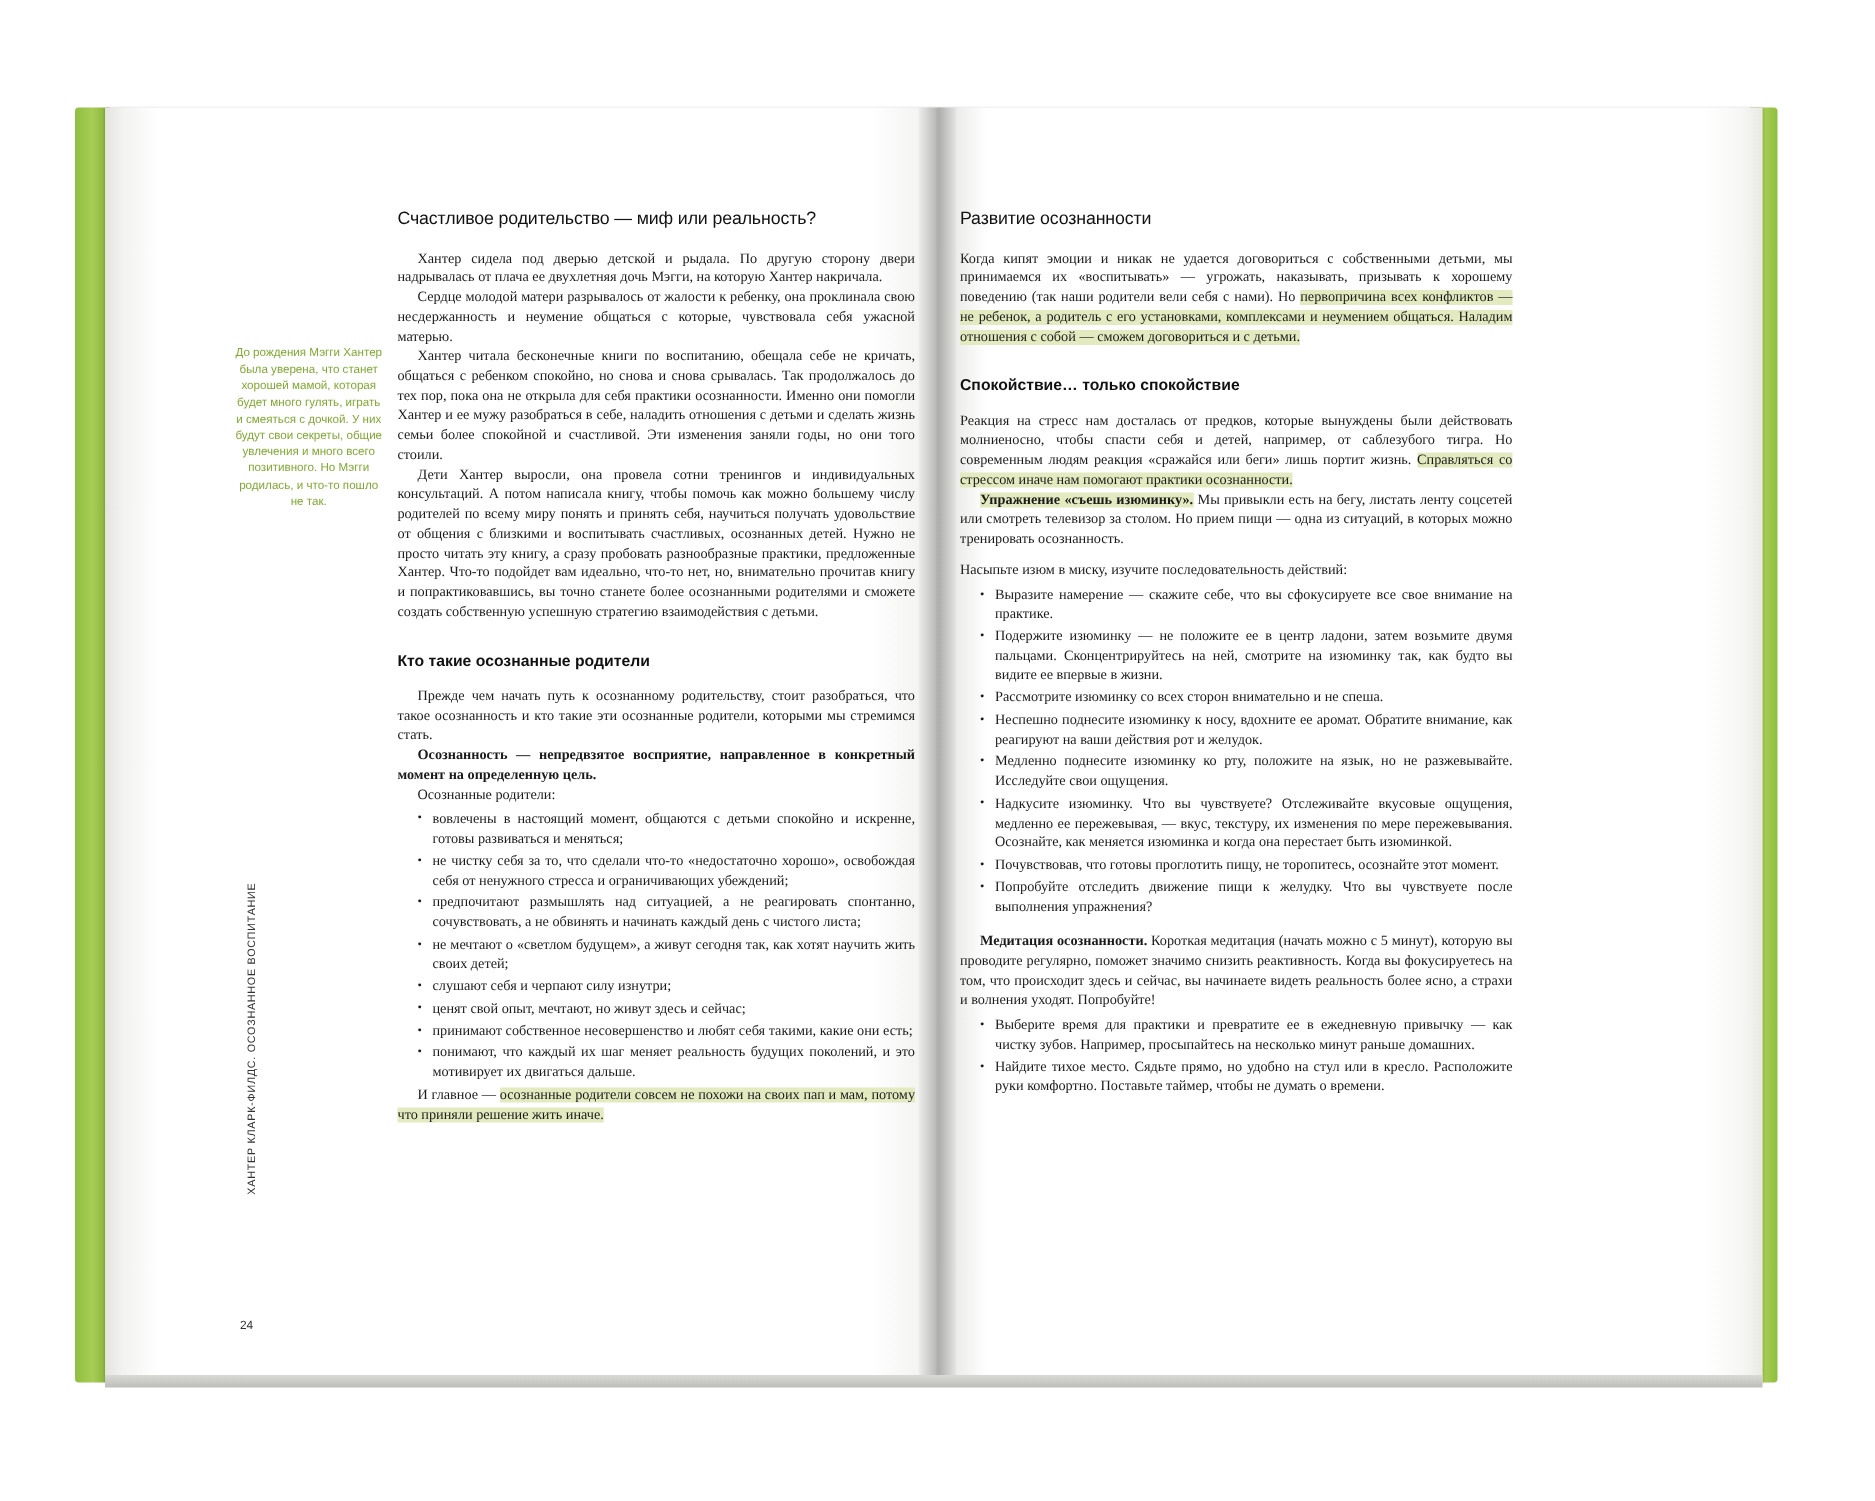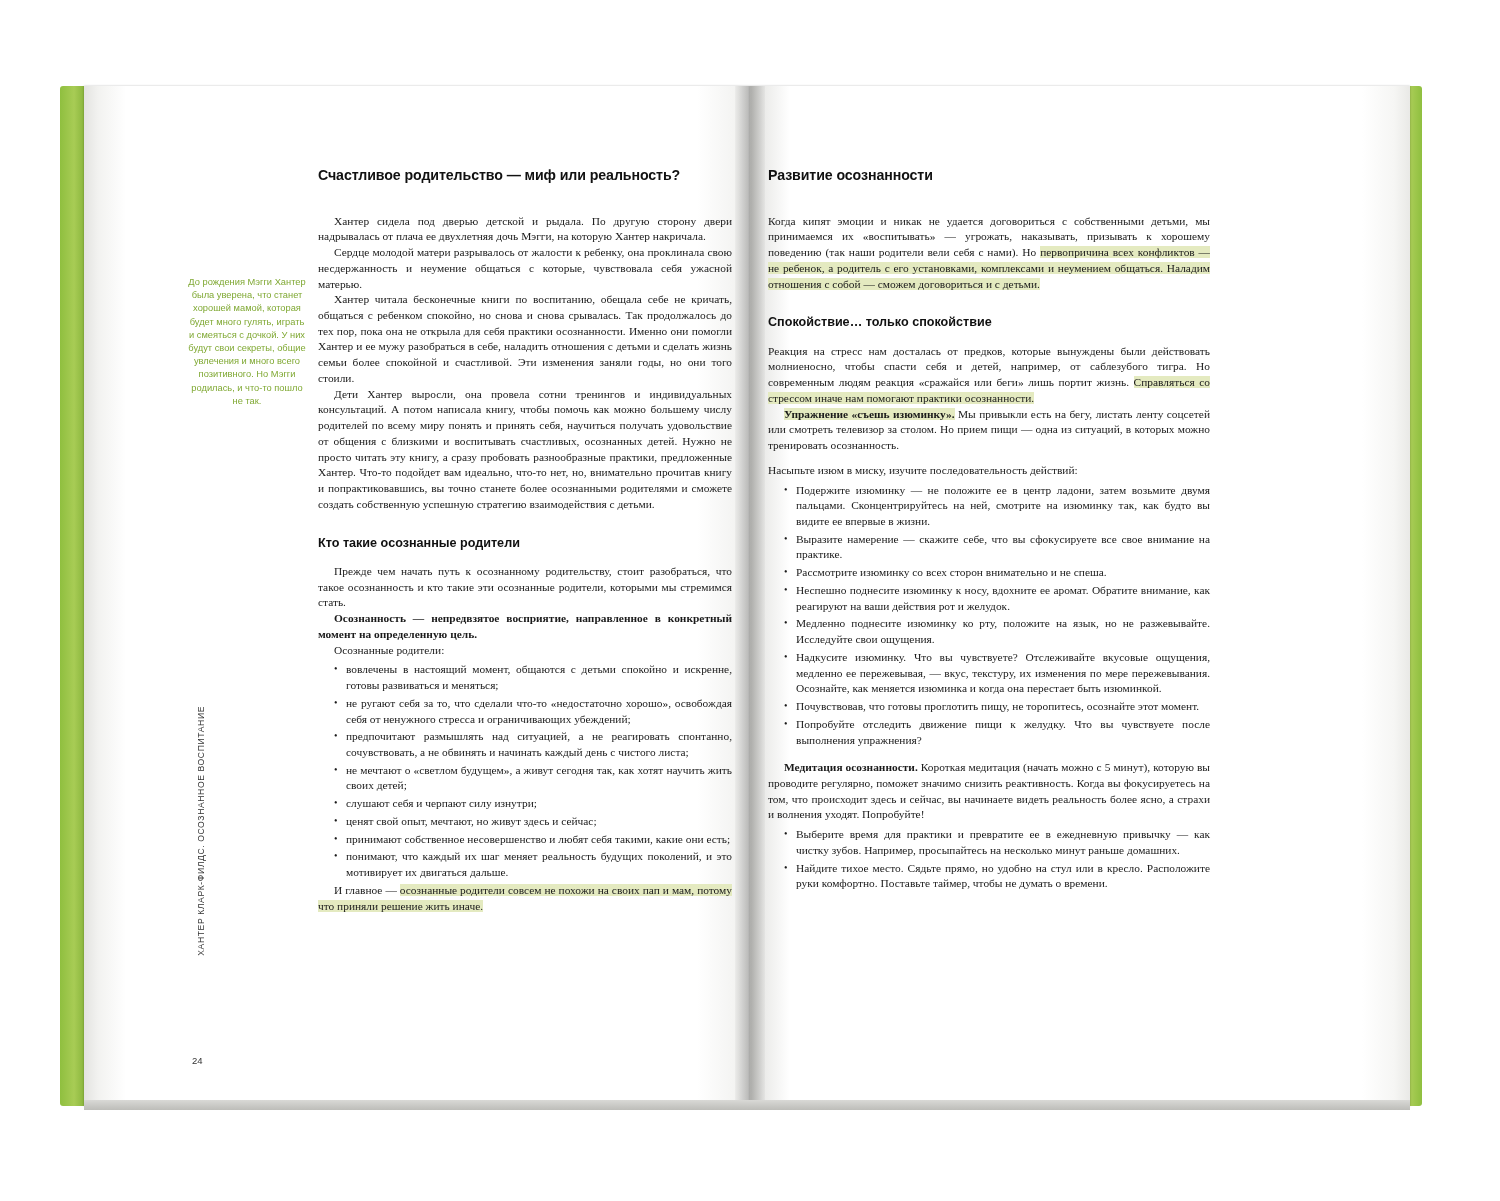--- a/index.html
+++ b/index.html
@@ -69,22 +69,22 @@
     line-height: 1.38;
     color: #1a1a1a;
     text-align: justify;
   }
   .col-left { left: 234px; top: 80px; width: 414px; }
   .col-right { left: 18px; top: 80px; width: 442px; }
 
   h1.head {
     font-family: "Liberation Sans", sans-serif;
     font-size: 14.2px;
-    font-weight: bold;
-    margin: 0 0 28px 0;
+    font-weight: normal;
+    margin: 0 0 14px 0;
     color: #111;
     letter-spacing: -0.1px;
   }
   h2.subhead {
     font-family: "Liberation Sans", sans-serif;
     font-size: 12.6px;
     font-weight: bold;
     margin: 22px 0 12px 0;
     color: #111;
   }
@@ -165,21 +165,21 @@
       <p>Дети Хантер выросли, она провела сотни тренингов и индивидуальных консультаций. А потом написала книгу, чтобы помочь как можно большему числу родителей по всему миру понять и принять себя, научиться получать удовольствие от общения с близкими и воспитывать счастливых, осознанных детей. Нужно не просто читать эту книгу, а сразу пробовать разнообразные практики, предложенные Хантер. Что-то подойдет вам идеально, что-то нет, но, внимательно прочитав книгу и попрактиковавшись, вы точно станете более осознанными родителями и сможете создать собственную успешную стратегию взаимодействия с детьми.</p>
 
       <h2 class="subhead">Кто такие осознанные родители</h2>
 
       <p>Прежде чем начать путь к осознанному родительству, стоит разобраться, что такое осознанность и кто такие эти осознанные родители, которыми мы стремимся стать.</p>
       <p><b>Осознанность — непредвзятое восприятие, направленное в конкретный момент на определенную цель.</b></p>
       <p class="noindent" style="text-indent:16px">Осознанные родители:</p>
 
       <ul>
         <li>вовлечены в настоящий момент, общаются с детьми спокойно и искренне, готовы развиваться и меняться;</li>
-        <li>не ругают себя за то, что сделали что-то «недостаточно хорошо», освобождая себя от ненужного стресса и ограничивающих убеждений;</li>
+        <li>не чистку себя за то, что сделали что-то «недостаточно хорошо», освобождая себя от ненужного стресса и ограничивающих убеждений;</li>
         <li>предпочитают размышлять над ситуацией, а не реагировать спонтанно, сочувствовать, а не обвинять и начинать каждый день с чистого листа;</li>
         <li>не мечтают о «светлом будущем», а живут сегодня так, как хотят научить жить своих детей;</li>
         <li>слушают себя и черпают силу изнутри;</li>
         <li>ценят свой опыт, мечтают, но живут здесь и сейчас;</li>
         <li>принимают собственное несовершенство и любят себя такими, какие они есть;</li>
         <li>понимают, что каждый их шаг меняет реальность будущих поколений, и это мотивирует их двигаться дальше.</li>
       </ul>
 
       <p><span>И главное — </span><span class="hl">осознанные родители совсем не похожи на своих пап и мам, потому что приняли решение жить иначе.</span></p>
     </div>
@@ -194,22 +194,22 @@
 
       <h2 class="subhead">Спокойствие… только спокойствие</h2>
 
       <p class="noindent"><span>Реакция на стресс нам досталась от предков, которые вынуждены были действовать молниеносно, чтобы спасти себя и детей, например, от саблезубого тигра. Но современным людям реакция «сражайся или беги» лишь портит жизнь. </span><span class="hl">Справляться со стрессом иначе нам помогают практики осознанности.</span></p>
 
       <p><b class="hl">Упражнение «съешь изюминку».</b><span> Мы привыкли есть на бегу, листать ленту соцсетей или смотреть телевизор за столом. Но прием пищи — одна из ситуаций, в которых можно тренировать осознанность.</span></p>
 
       <p class="noindent" style="margin-top:9px">Насыпьте изюм в миску, изучите последовательность действий:</p>
 
       <ul>
+        <li>Выразите намерение — скажите себе, что вы сфокусируете все свое внимание на практике.</li>
         <li>Подержите изюминку — не положите ее в центр ладони, затем возьмите двумя пальцами. Сконцентрируйтесь на ней, смотрите на изюминку так, как будто вы видите ее впервые в жизни.</li>
-        <li>Выразите намерение — скажите себе, что вы сфокусируете все свое внимание на практике.</li>
         <li>Рассмотрите изюминку со всех сторон внимательно и не спеша.</li>
         <li>Неспешно поднесите изюминку к носу, вдохните ее аромат. Обратите внимание, как реагируют на ваши действия рот и желудок.</li>
         <li>Медленно поднесите изюминку ко рту, положите на язык, но не разжевывайте. Исследуйте свои ощущения.</li>
         <li>Надкусите изюминку. Что вы чувствуете? Отслеживайте вкусовые ощущения, медленно ее пережевывая, — вкус, текстуру, их изменения по мере пережевывания. Осознайте, как меняется изюминка и когда она перестает быть изюминкой.</li>
         <li>Почувствовав, что готовы проглотить пищу, не торопитесь, осознайте этот момент.</li>
         <li>Попробуйте отследить движение пищи к желудку. Что вы чувствуете после выполнения упражнения?</li>
       </ul>
 
       <p style="margin-top:12px"><b>Медитация осознанности.</b><span> Короткая медитация (начать можно с 5 минут), которую вы проводите регулярно, поможет значимо снизить реактивность. Когда вы фокусируетесь на том, что происходит здесь и сейчас, вы начинаете видеть реальность более ясно, а страхи и волнения уходят. Попробуйте!</span></p>
 

